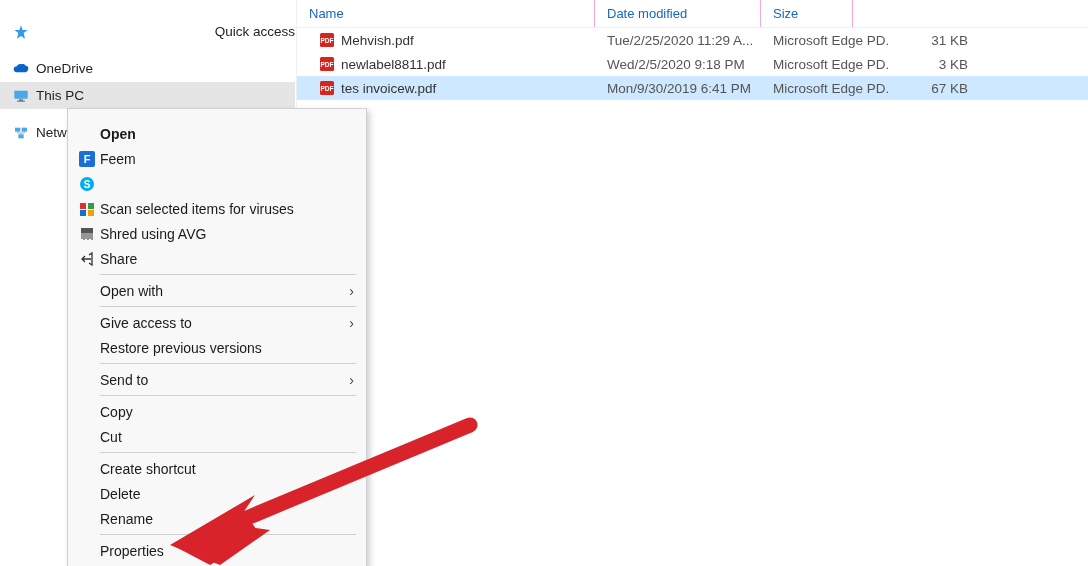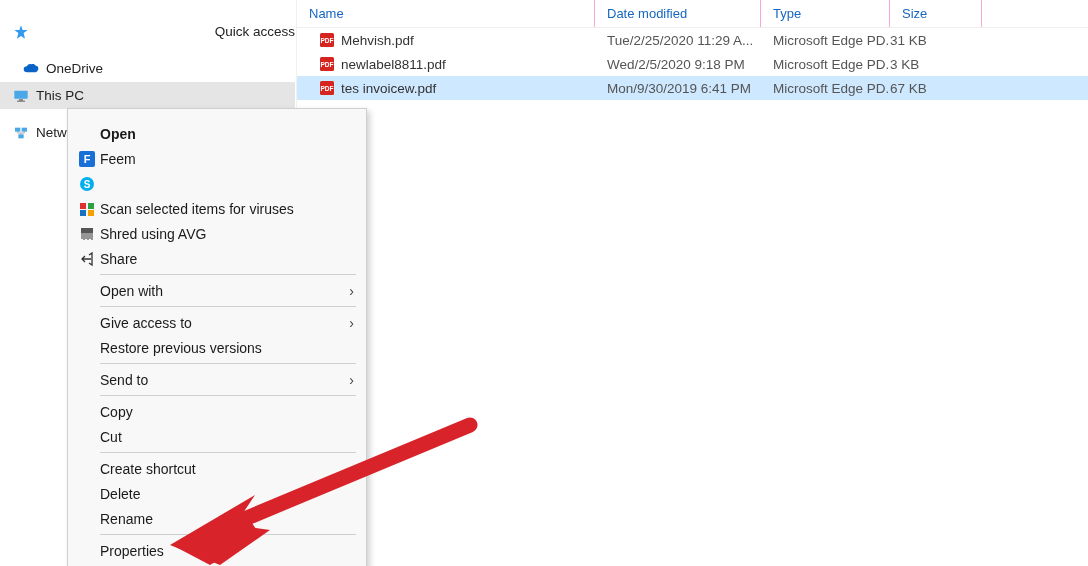--- a/index.html
+++ b/index.html
@@ -30,21 +30,21 @@
     cursor: default;
     font-size: 13.5px;
     color: #222;
   }
   .nav-item .nav-icon {
     width: 18px; height: 18px;
     margin-right: 6px;
     display: flex; align-items: center; justify-content: center;
   }
   .nav-item.quick { margin-top: 18px; justify-content: space-between; }
-  .nav-item.onedrive { margin-top: 10px; margin-left: 10px; }
+  .nav-item.onedrive { margin-top: 10px; }
   .nav-item.thispc { margin-top: 0; background: #e5e5e5; }
   .nav-item.network { margin-top: 10px; }
 
   
   .file-area {
     position: absolute;
     left: 296px; top: 0; right: 0; height: 100%;
     border-left: 1px solid #f0f0f0;
   }
   .col-headers {
@@ -72,21 +72,21 @@
     height: 24px;
     align-items: center;
     font-size: 13.5px;
     color: #333;
   }
   .file-row.selected { background: #cde8ff; }
   .cell-name { width: 298px; display:flex; align-items:center; padding-left: 22px; }
   .cell-name .file-icon { width:16px; height:16px; margin-right:6px; display:flex; align-items:center; justify-content:center; }
   .cell-date { width: 166px; padding-left: 12px; color:#555; }
   .cell-type { width: 129px; padding-left: 12px; color:#555; overflow:hidden; white-space:nowrap; }
-  .cell-size { width: 92px; padding-right: 14px; color:#555; }
+  .cell-size { width: 92px; text-align: right; padding-right: 14px; color:#555; }
 
   
   .context-menu {
     position: absolute;
     left: 67px;
     top: 108px;
     width: 300px;
     background: #f8f8f8;
     border: 1px solid #cfcfcf;
     box-shadow: 3px 3px 6px rgba(0,0,0,0.18);
@@ -171,23 +171,20 @@
   </div>
 </div>
 
 <div class="file-area">
   <div class="col-headers">
     <div class="col-name">
         <span>Name</span>
       </div>
     <div class="col-date">
         <span>Date modified</span>
-      </div>
-    <div class="col-type">
-        <span>Type</span>
       </div>
     <div class="col-size">
         <span>Size</span>
       </div>
     <div class="col-pad"></div>
   </div>
   <div id="file-rows">
       <div class="file-row">
         <div class="cell-name">
           <span class="file-icon">

